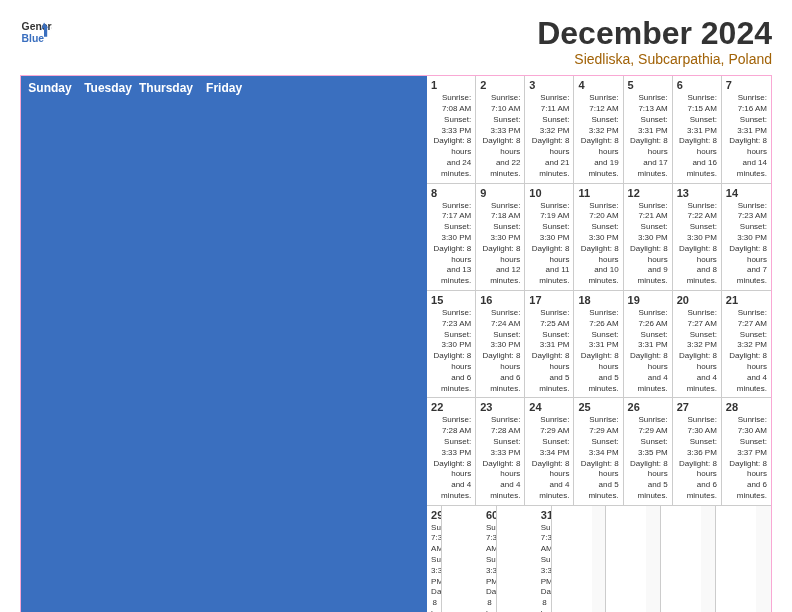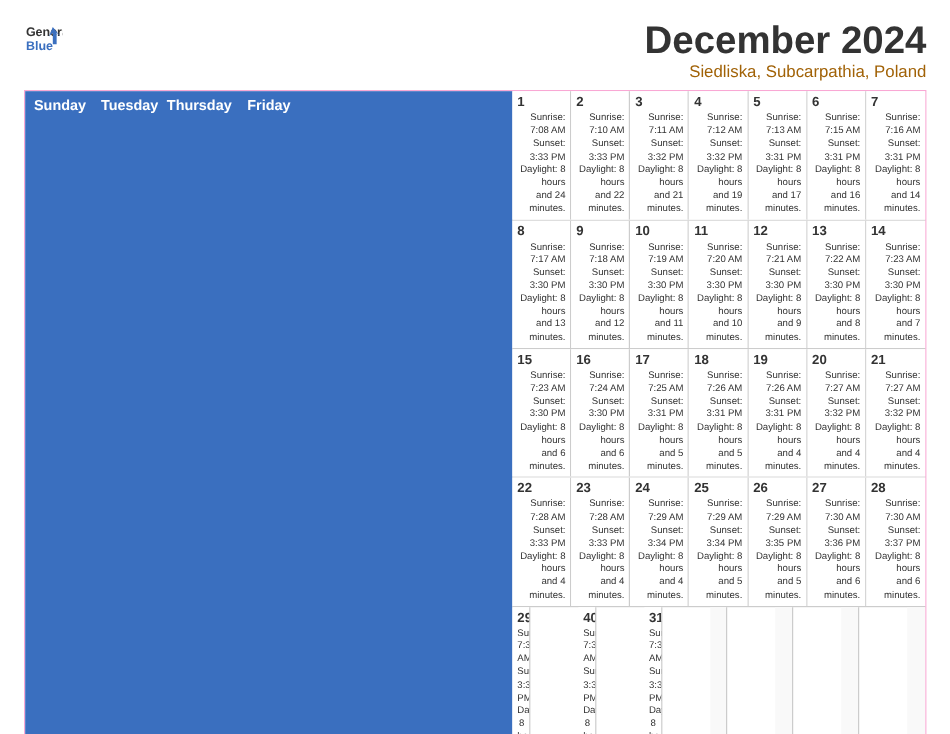--- a/index.html
+++ b/index.html
@@ -252,21 +252,21 @@
             <span class="day-num">28</span>
             <div class="cell-text">Sunrise: 7:30 AM<br>Sunset: 3:37 PM<br>Daylight: 8 hours<br>and 6 minutes.</div>
           </div>
         </div>
         <div class="cal-row">
           <div class="cal-cell">
             <span class="day-num">29</span>
             <div class="cell-text">Sunrise: 7:30 AM<br>Sunset: 3:38 PM<br>Daylight: 8 hours<br>and 7 minutes.</div>
           </div>
           <div class="cal-cell">
-            <span class="day-num">40</span>
+            <span class="day-num">60</span>
             <div class="cell-text">Sunrise: 7:30 AM<br>Sunset: 3:38 PM<br>Daylight: 8 hours<br>and 8 minutes.</div>
           </div>
           <div class="cal-cell">
             <span class="day-num">31</span>
             <div class="cell-text">Sunrise: 7:30 AM<br>Sunset: 3:39 PM<br>Daylight: 8 hours<br>and 9 minutes.</div>
           </div>
           <div class="cal-cell empty"></div>
           <div class="cal-cell empty"></div>
           <div class="cal-cell empty"></div>
           <div class="cal-cell empty"></div>

